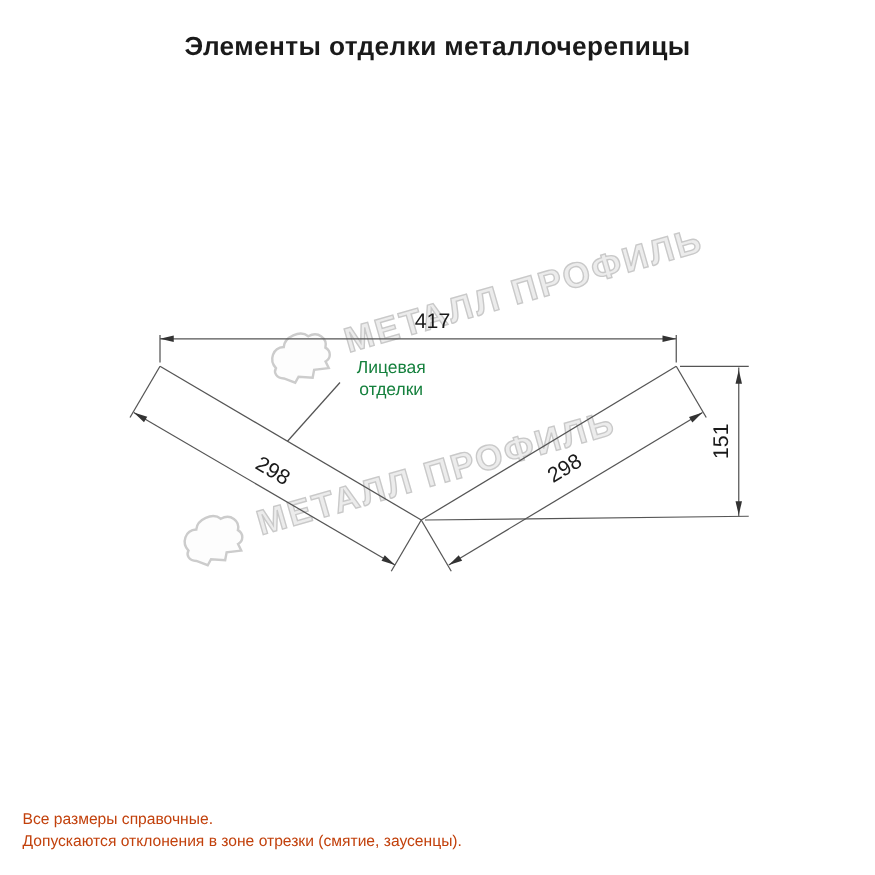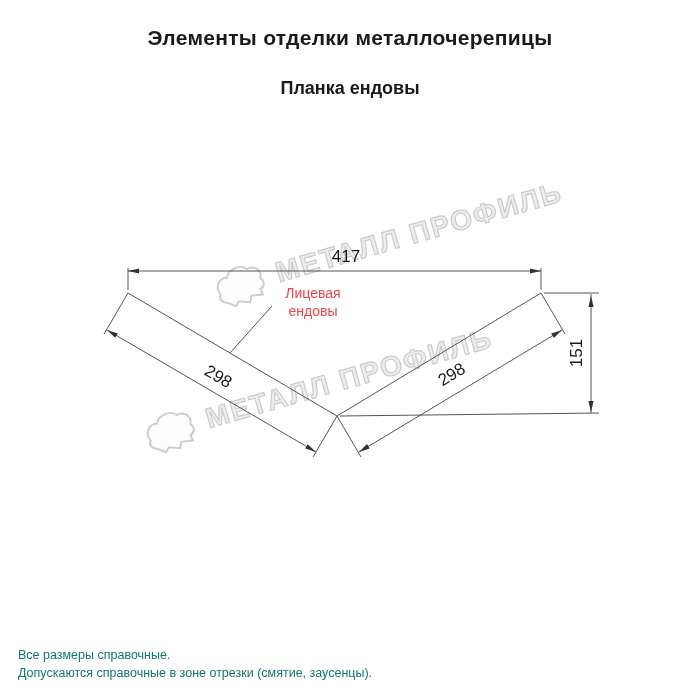--- a/index.html
+++ b/index.html
@@ -32,34 +32,33 @@
     position:absolute; z-index:3; font-size:17px; color:#1a1a1a; white-space:nowrap;
     transform:translate(-50%,-50%);
   }
   .lbl-514 { left:346px; top:257px; }
   .lbl-298L{ left:218px; top:377px; transform:translate(-50%,-50%) rotate(30.5deg); }
   .lbl-298R{ left:452px; top:375px; transform:translate(-50%,-50%) rotate(-31deg); }
   .lbl-151 { left:577px; top:353px; transform:translate(-50%,-50%) rotate(-90deg); }
 
   .face-label {
     position:absolute; z-index:3; left:313px; top:302px; transform:translate(-50%,-50%);
-    font-size:14px; line-height:18px; text-align:center; color:#ef4444; white-space:nowrap;
+    font-size:14px; line-height:18px; text-align:center; color:#15803d; white-space:nowrap;
   }
 
-  .footer-note { position:absolute; left:18px; z-index:3; font-size:12.5px; color:#0f766e; white-space:nowrap; }
+  .footer-note { position:absolute; left:18px; z-index:3; font-size:12.5px; color:#c2410c; white-space:nowrap; }
   .fn1 { top:648px; }
   .fn2 { top:666px; }
 </style>
 </head>
 <body>
 
 <div class="page">
 
   <div class="centered title">Элементы отделки металлочерепицы</div>
-  <div class="centered subt1">Планка ендовы</div>
 
   <div class="watermark wm1">
     <svg class="wm-logo" width="58" height="46" viewBox="0 0 60 46">
       <path d="M8,28 C4,20 10,11 19,13 C22,5 36,3 41,10 C50,8 56,16 52,23 C56,27 54,33 49,34 L50,40 L38,38 L35,44 L24,40 L20,44 L12,38 C6,36 5,31 8,28 Z" fill="#fdfdfd" stroke="#cccccc" stroke-width="2"></path>
     </svg>
     <span class="wm-text">МЕТАЛЛ ПРОФИЛЬ</span>
   </div>
 
   <div class="watermark wm2">
     <svg class="wm-logo" width="58" height="46" viewBox="0 0 60 46">
@@ -100,19 +99,19 @@
     <polygon points="591,412 588.4,401 593.6,401" fill="#333" stroke="none"></polygon>
   </svg>
 
   <span class="dim-label lbl-514">417</span>
   <span class="dim-label lbl-298L">298</span>
   <span class="dim-label lbl-298R">298</span>
   <span class="dim-label lbl-151">151</span>
 
   <div class="face-label">
     <div>Лицевая</div>
-    <div>ендовы</div>
+    <div>отделки</div>
   </div>
 
   <div class="footer-note fn1">Все размеры справочные.</div>
-  <div class="footer-note fn2">Допускаются справочные в зоне отрезки (смятие, заусенцы).</div>
+  <div class="footer-note fn2">Допускаются отклонения в зоне отрезки (смятие, заусенцы).</div>
 
 </div>
 
 </body></html>

